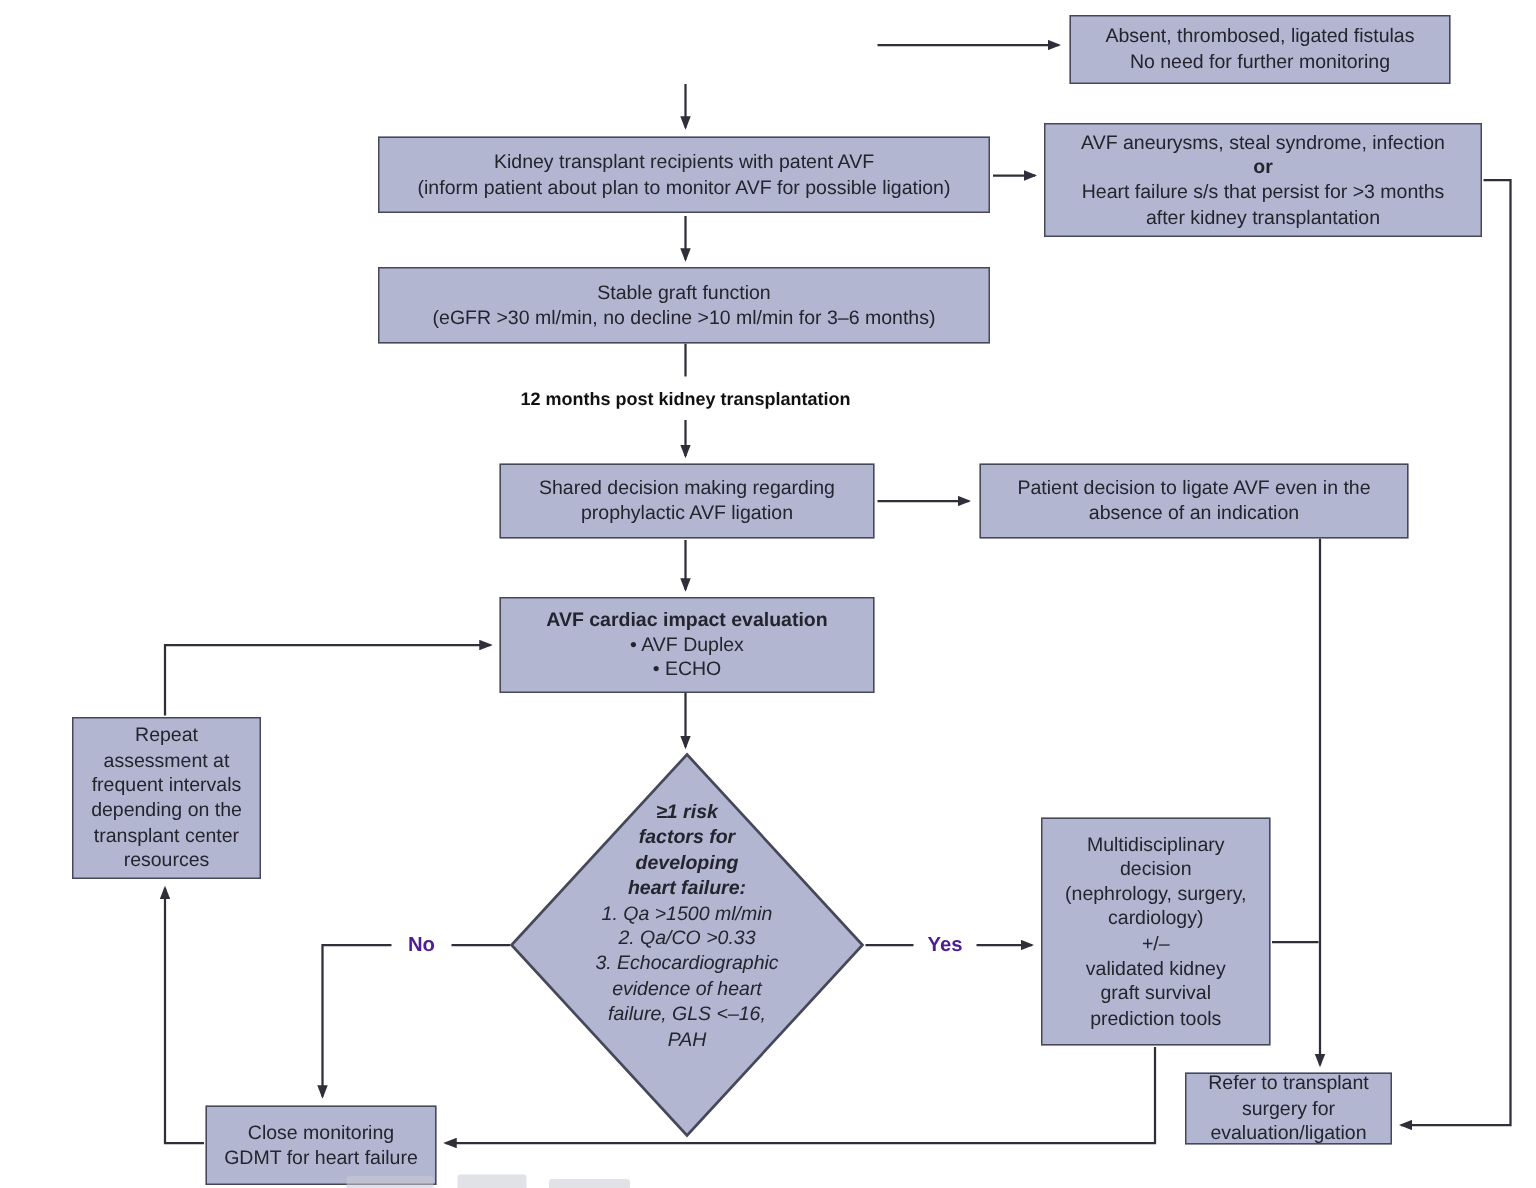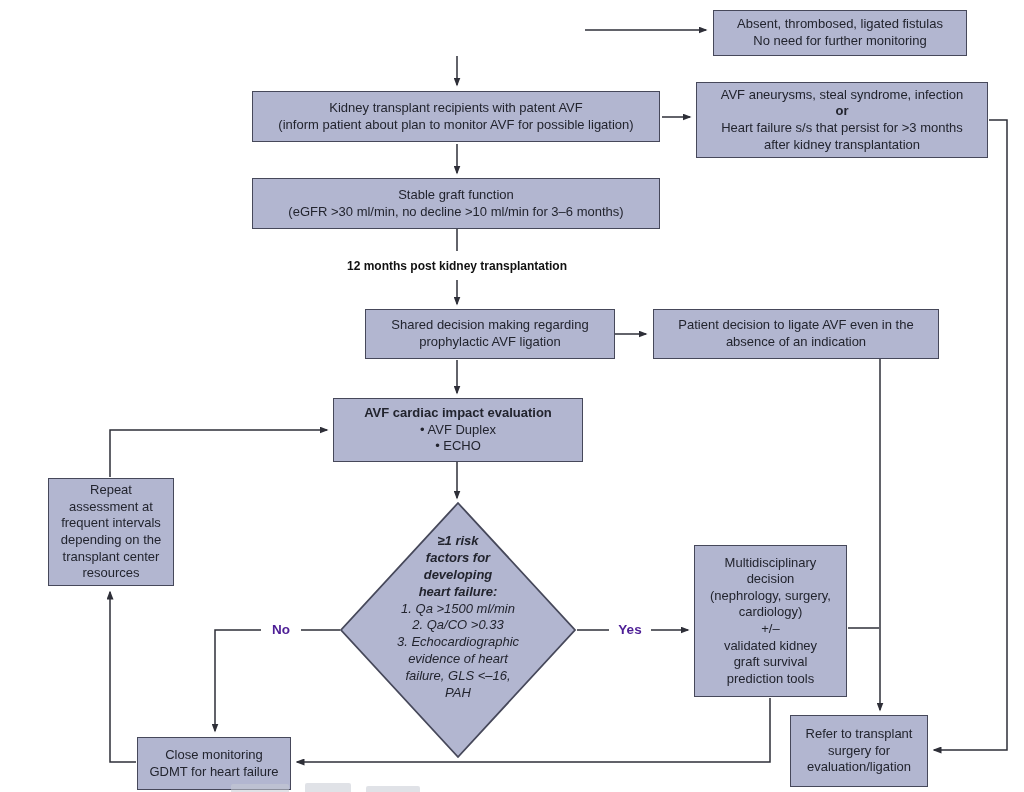--- a/index.html
+++ b/index.html
@@ -94,21 +94,21 @@
       <div>Heart failure s/s that persist for &gt;3 months<br>after kidney transplantation</div>
     </div>
   </div>
 
   <div class="node" style="left:252px;top:178px;width:408px;height:51px;">
     <div>Stable graft function<br>(eGFR &gt;30 ml/min, no decline &gt;10 ml/min for 3–6 months)</div>
   </div>
 
   <div class="plain-label" style="left:322px;top:255px;width:270px;height:22px;">12 months post kidney transplantation</div>
 
-  <div class="node" style="left:333px;top:309px;width:250px;height:50px;margin-left:32px;">
+  <div class="node" style="left:333px;top:309px;width:250px;height:50px;">
     <div>Shared decision making regarding<br>prophylactic AVF ligation</div>
   </div>
 
   <div class="node" style="left:653px;top:309px;width:286px;height:50px;">
     <div>Patient decision to ligate AVF even in the<br>absence of an indication</div>
   </div>
 
   <div class="node" style="left:333px;top:398px;width:250px;height:64px;">
     <div>
       <div class="bold">AVF cardiac impact evaluation</div>
@@ -126,21 +126,21 @@
   </div>
 
   <div class="node" style="left:694px;top:545px;width:153px;height:152px;">
     <div>Multidisciplinary<br>decision<br>(nephrology, surgery,<br>cardiology)<br>+/–<br>validated kidney<br>graft survival<br>prediction tools</div>
   </div>
 
   <div class="node" style="left:137px;top:737px;width:154px;height:53px;">
     <div>Close monitoring<br>GDMT for heart failure</div>
   </div>
 
-  <div class="node" style="left:790px;top:715px;width:138px;height:72px;">
+  <div class="node" style="left:790px;top:715px;width:138px;height:48px;">
     <div>Refer to transplant<br>surgery for<br>evaluation/ligation</div>
   </div>
 
   <div class="branch-label" style="left:261px;top:620px;width:34px;height:19px;">No</div>
 
   <div class="branch-label" style="left:609px;top:620px;width:36px;height:19px;">Yes</div>
 
   <div class="wm" style="left:231px;top:784px;width:58px;height:12px;"></div>
   <div class="wm" style="left:305px;top:783px;width:46px;height:13px;"></div>
   <div class="wm" style="left:366px;top:786px;width:54px;height:10px;"></div>

